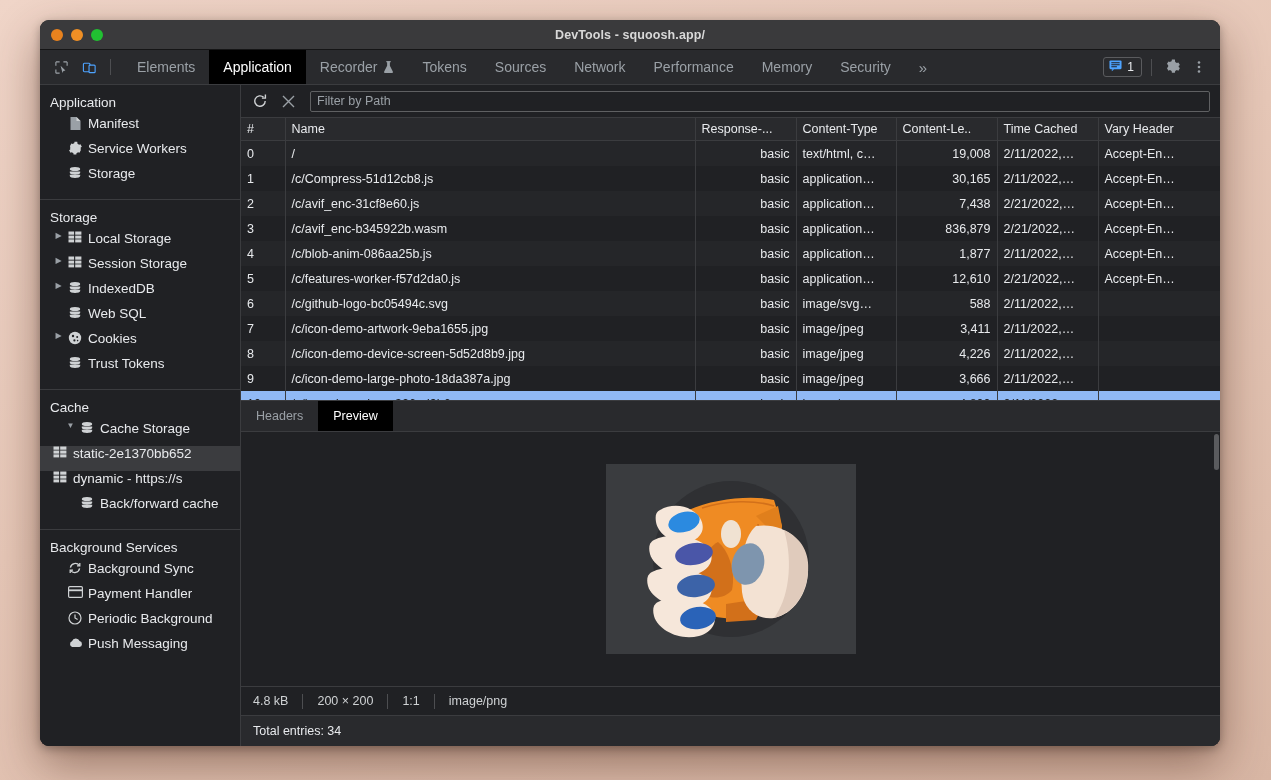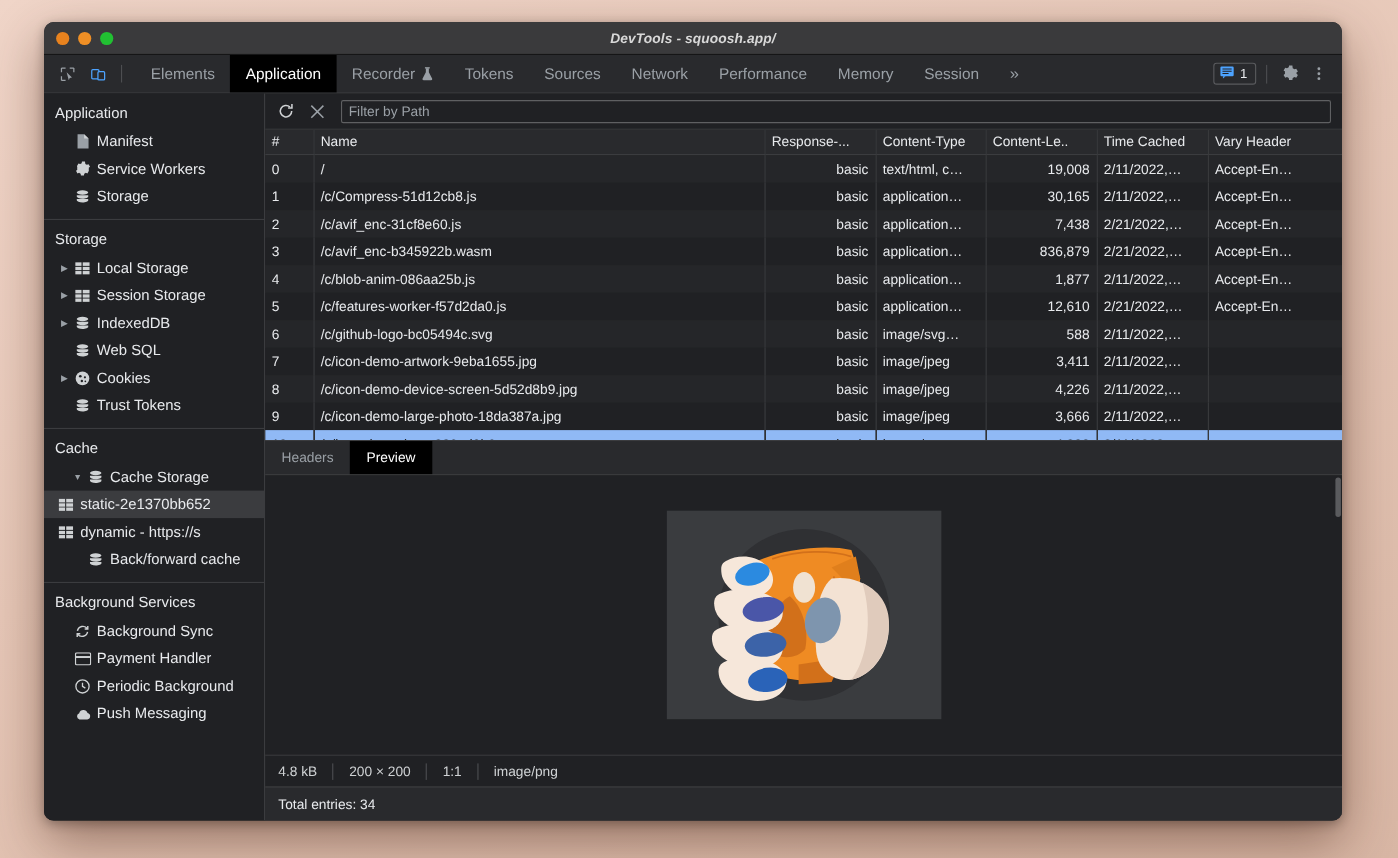--- a/index.html
+++ b/index.html
@@ -19,21 +19,21 @@
     background:#202124;border-radius:9px;
     box-shadow:0 18px 46px rgba(60,25,10,.45), 0 3px 10px rgba(0,0,0,.3);
     overflow:hidden;
     display:flex;flex-direction:column;
   }
   
   #titlebar{
     height:29px;min-height:29px;
     background:#3a3a3c;
     border-bottom:1px solid #151516;
-    display:flex;align-items:center;position:relative;font-style:italic;
+    display:flex;align-items:center;position:relative;
   }
   .lights{display:flex;gap:8px;padding-left:11px;}
   .light{width:12px;height:12px;border-radius:50%;}
   .l-close{background:#e8821e;}
   .l-min{background:#ef8f25;}
   .l-max{background:#21c032;}
   #win-title{
     position:absolute;left:0;right:0;text-align:center;
     font-size:12.5px;font-weight:bold;color:#d8d8d8;letter-spacing:.1px;
     pointer-events:none;
@@ -76,21 +76,21 @@
   #sidebar{
     width:200px;min-width:200px;background:#202124;
     border-right:1px solid #3b3c3f;
     overflow:hidden;position:relative;
   }
   .sb-group{border-bottom:1px solid #3b3c3f;padding:7px 0 8px 0;}
   .sb-title{
     font-size:13.5px;color:#e8eaed;padding:3px 0 6px 10px;font-weight:normal;
   }
   .sb-item{
-    display:flex;align-items:center;height:25px;padding-left:10px;cursor:default;
+    display:flex;align-items:flex-start;height:25px;padding-left:10px;cursor:default;
     font-size:13.5px;color:#e8eaed;white-space:nowrap;
   }
   .sb-item.sel{background:#3b3c3f;}
   .sb-arrow{
     width:13px;min-width:13px;display:flex;align-items:center;justify-content:center;
     font-size:8px;color:#9aa0a6;
   }
   .sb-arrow.none{visibility:hidden;}
   .sb-ico{width:20px;min-width:20px;display:flex;align-items:center;justify-content:center;margin-right:3px;}
   .sb-lbl{overflow:hidden;text-overflow:clip;}
@@ -221,21 +221,21 @@
         <div class="tab">
             <span>Network</span>
           </div>
         <div class="tab">
             <span>Performance</span>
           </div>
         <div class="tab">
             <span>Memory</span>
           </div>
         <div class="tab">
-            <span>Session</span>
+            <span>Security</span>
           </div>
         <div class="tab-more">»</div>
       </div>
 
       <div class="tb-right">
         <div class="msg-badge">
           <span>
             <svg width="13" height="13" viewBox="0 0 14 14">
                 <rect x="0.5" y="1.5" width="13" height="9.5" rx="1.2" fill="#4da3ff"></rect>
                 <path d="M3 11l0 2.2 2.6-2.2z" fill="#4da3ff"></path>

